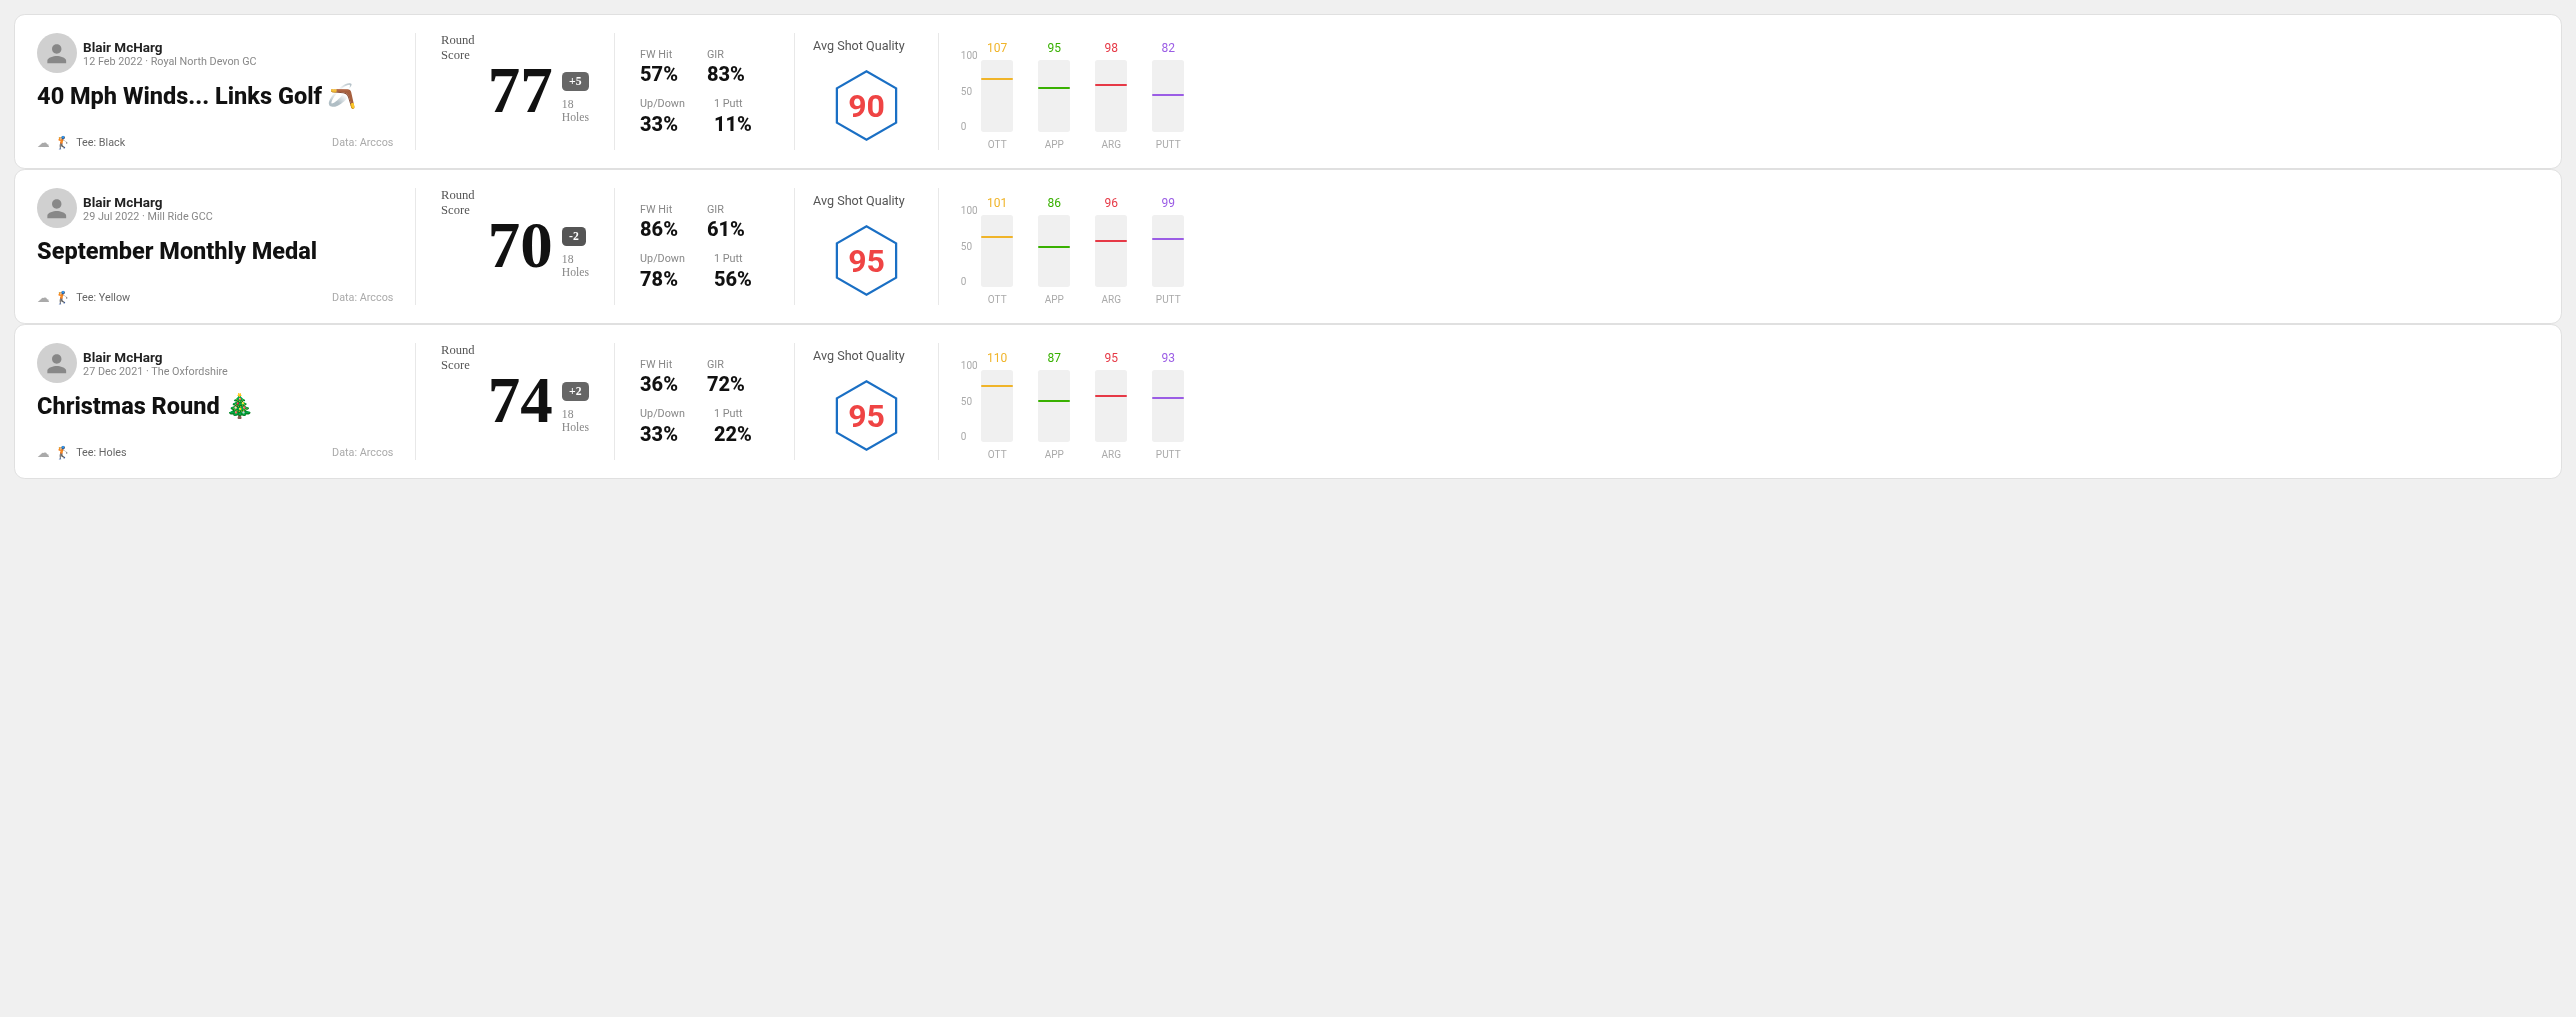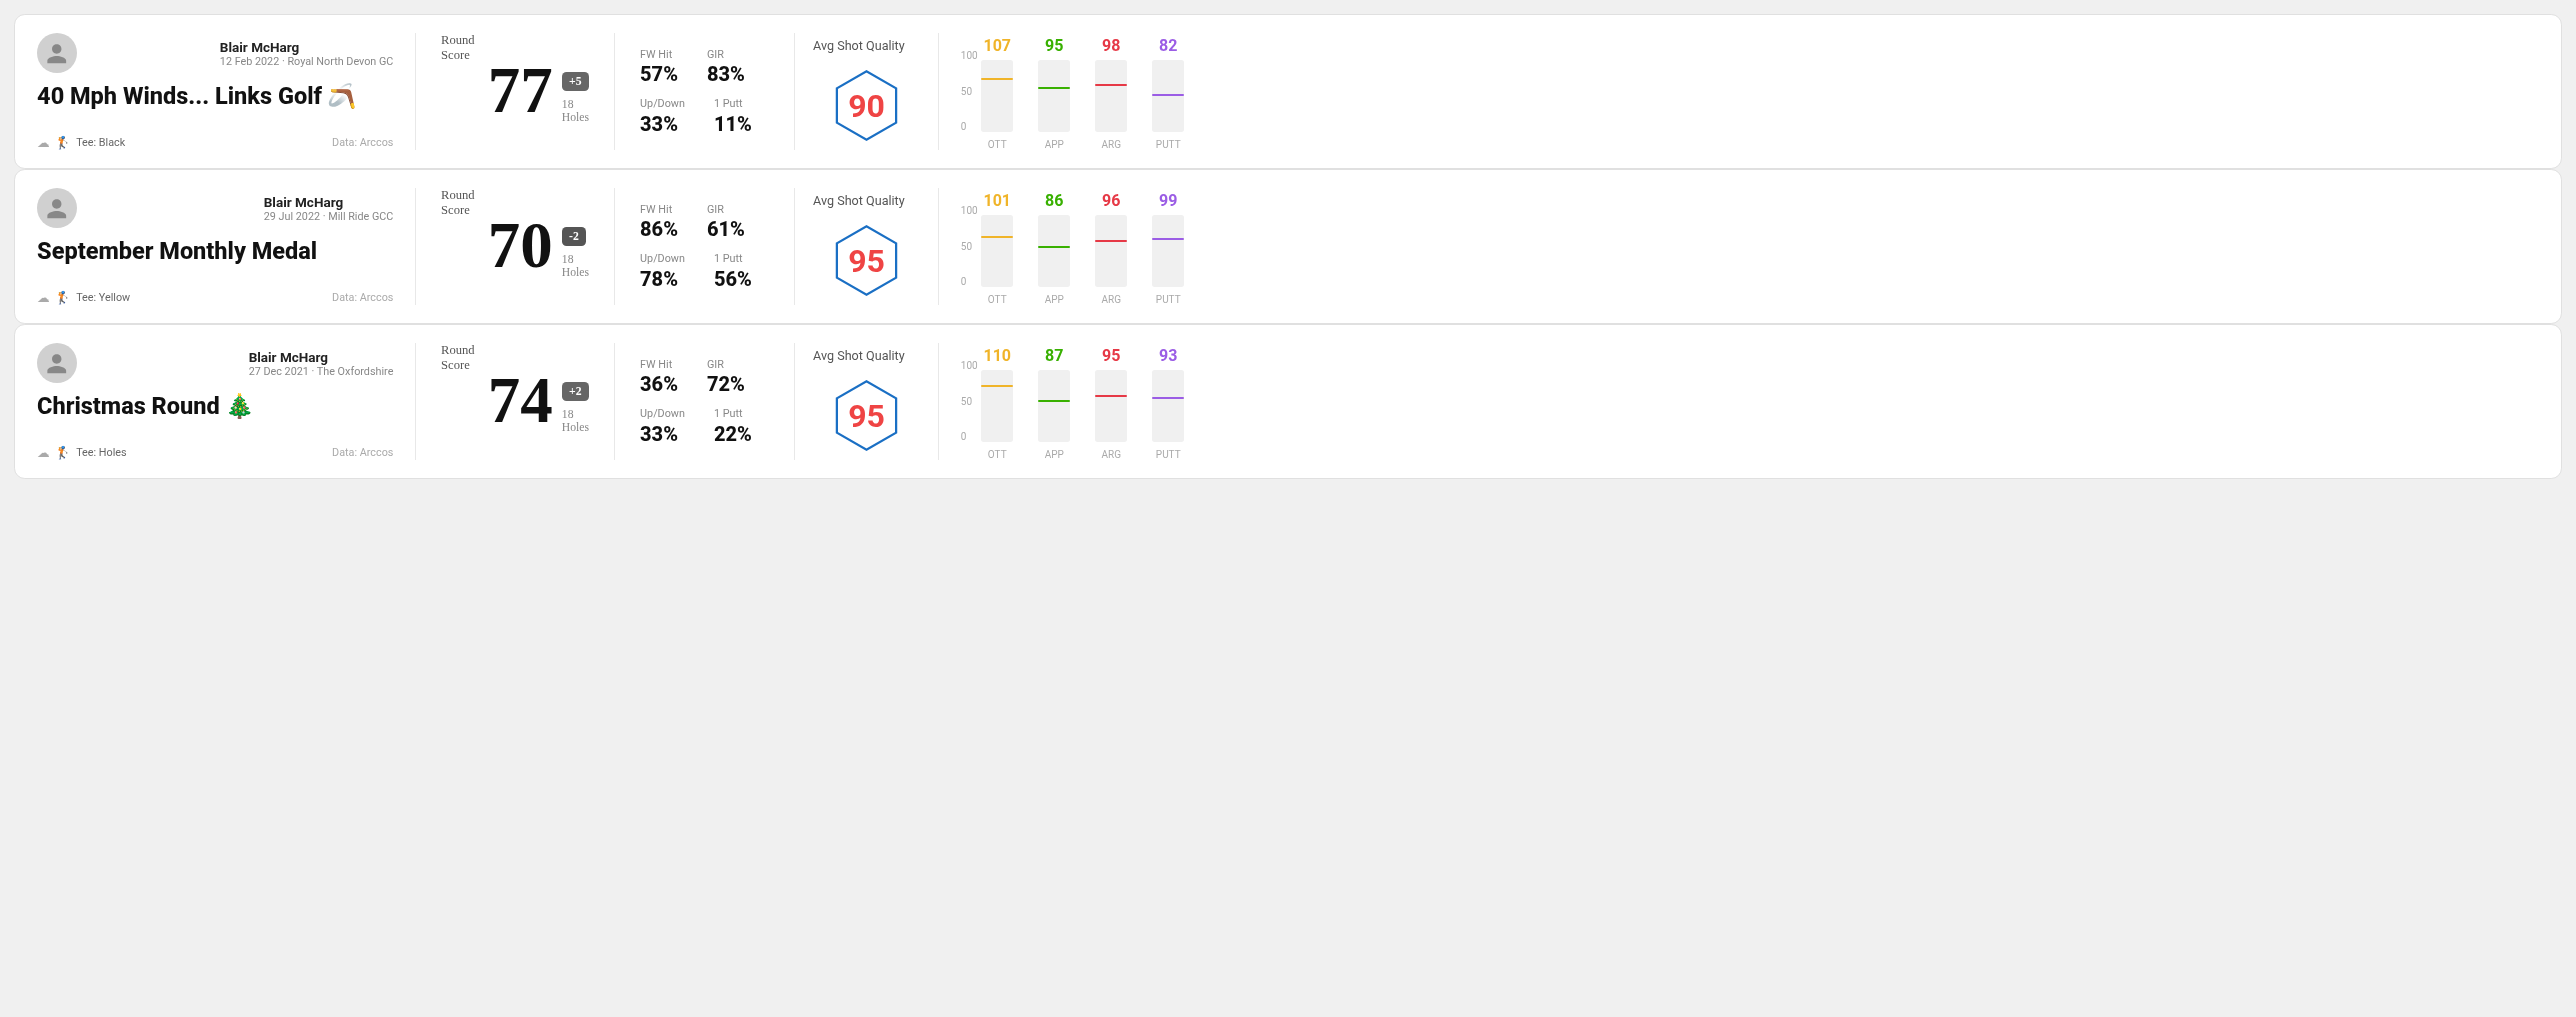--- a/index.html
+++ b/index.html
@@ -26,21 +26,20 @@
       flex-direction: column;
       justify-content: space-between;
       padding-right: 21.7px;
       border-right: 0.9px solid #e8e8e8;
     }
     .user-row {
       display: flex;
       align-items: center;
       gap: 6px;
       margin-bottom: 7.2px;
-      justify-content: space-between;
     }
     .avatar {
       width: 40px;
       height: 40px;
       border-radius: 50%;
       background: #d0d0d0;
       display: flex;
       align-items: center;
       justify-content: center;
       flex-shrink: 0;
@@ -219,22 +218,22 @@
       color: #aaa;
       line-height: 1;
     }
     .chart-column {
       display: flex;
       flex-direction: column;
       align-items: center;
       gap: 3.6px;
     }
     .bar-value {
-      font-size: 16px;
-      font-weight: 700;
+      font-size: 12px;
+      font-weight: 400;
       margin-bottom: 1.8px;
     }
     .bar-wrapper {
       position: relative;
       width: 32px;
       height: 72px;
       display: flex;
       align-items: flex-end;
     }
     .bar-bg {

